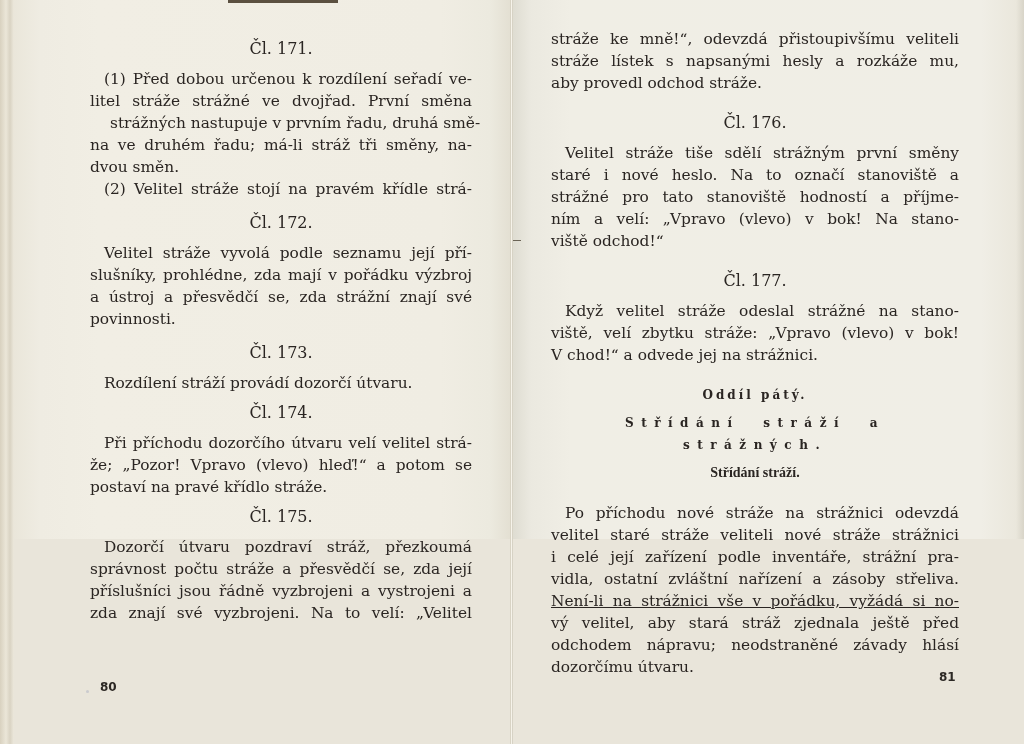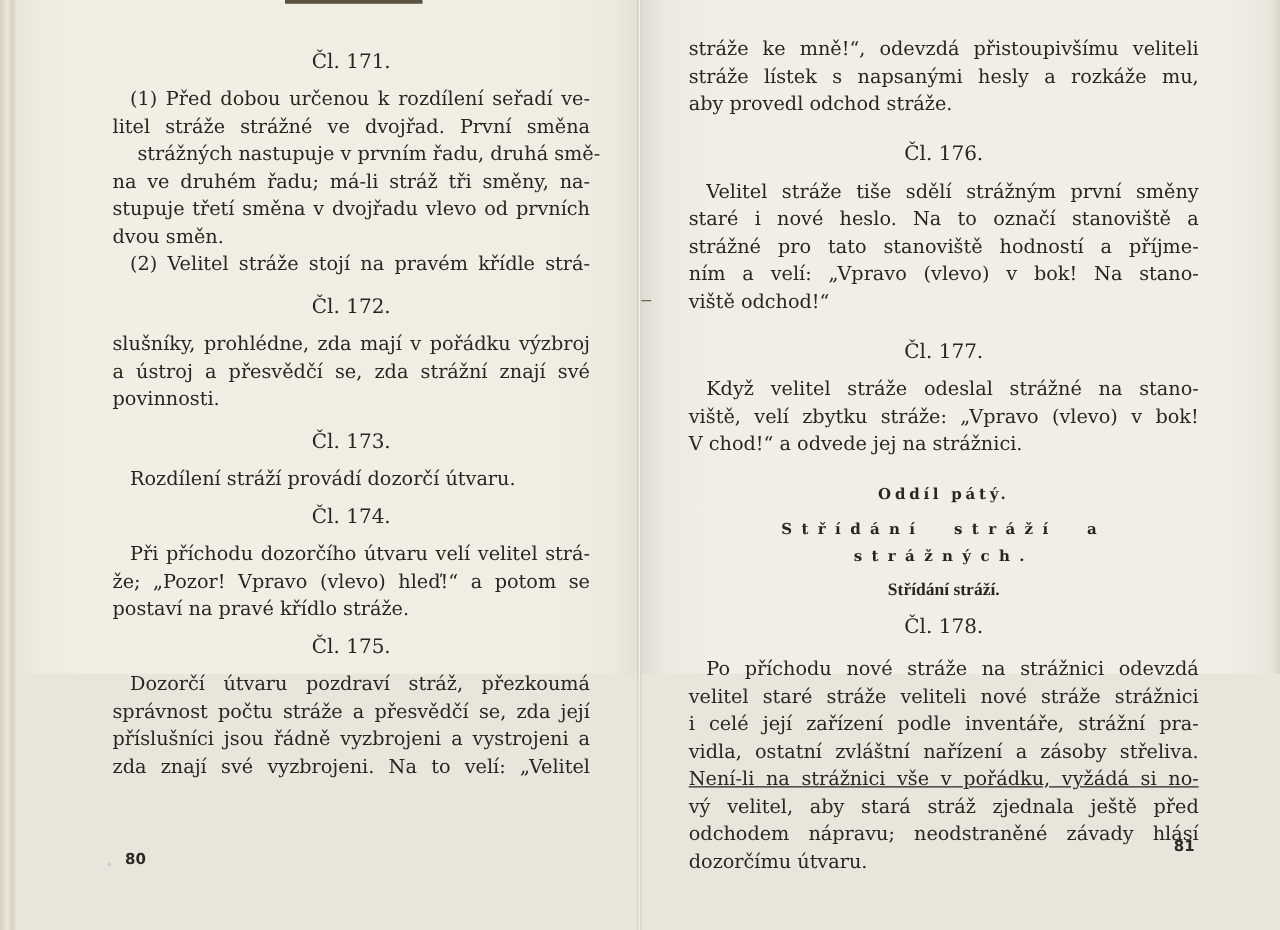--- a/index.html
+++ b/index.html
@@ -124,30 +124,30 @@
     <div class="top-bar l"></div>
 
     <div class="column">
       <p class="article">Čl. 171.</p>
       <div class="gap-s"></div>
       <div class="para-lines">
         <div class="ln ind" style="white-space: nowrap;"><span>(1) Před dobou určenou k rozdílení seřadí ve-</span></div>
         <div class="ln" style="white-space: nowrap;"><span>litel stráže strážné ve dvojřad.  První směna</span></div>
         <div class="ln" style="white-space: nowrap; margin-left: 20px;"><span>strážných nastupuje v prvním řadu, druhá smě-</span></div>
         <div class="ln" style="white-space: nowrap;"><span>na ve druhém řadu; má-li stráž tři směny, na-</span></div>
-        <div class="ln" style="white-space: nowrap;"><span>stupuje třetí směna v dvojřadu vlevo od prvních</span></div>
         <div class="ln last"><span>dvou směn.</span></div>
       </div>
       <div class="para-lines">
         <div class="ln ind" style="white-space: nowrap;"><span>(2) Velitel stráže stojí na pravém křídle strá-</span></div>
       </div>
       <div class="gap-m"></div>
       <p class="article">Čl. 172.</p>
       <div class="gap-s"></div>
       <div class="para-lines">
+        <div class="ln ind" style="white-space: nowrap;"><span>Velitel stráže vyvolá podle seznamu její pří-</span></div>
         <div class="ln" style="white-space: nowrap;"><span>slušníky, prohlédne, zda mají v pořádku výzbroj</span></div>
         <div class="ln" style="white-space: nowrap;"><span>a ústroj a přesvědčí se, zda strážní znají své</span></div>
         <div class="ln last"><span>povinnosti.</span></div>
       </div>
       <div class="gap-m"></div>
       <p class="article">Čl. 173.</p>
       <div class="gap-s"></div>
       <div class="para-lines">
         <div class="ln ind last"><span>Rozdílení stráží provádí dozorčí útvaru.</span></div>
       </div>
@@ -204,21 +204,20 @@
         <div class="ln" style="white-space: nowrap;"><span>viště, velí zbytku stráže: „Vpravo (vlevo) v bok!</span></div>
         <div class="ln last"><span>V chod!“ a odvede jej na strážnici.</span></div>
       </div>
       <div class="gap-l"></div>
       <p class="section-title spaced-1">Oddíl pátý.</p>
       <div style="height:6px"></div>
       <p class="section-title spaced-2">Střídání stráží a strážných.</p>
       <div style="height:6px"></div>
       <p class="subsection">Střídání stráží.</p>
       <div style="height:6px"></div>
-      <p class="article">Čl. 178.</p>
       <div class="gap-m"></div>
       <div class="para-lines">
         <div class="ln ind" style="white-space: nowrap;"><span>Po příchodu nové stráže na strážnici  odevzdá</span></div>
         <div class="ln" style="white-space: nowrap;"><span>velitel staré stráže veliteli nové stráže strážnici</span></div>
         <div class="ln" style="white-space: nowrap;"><span>i celé její zařízení podle inventáře, strážní pra-</span></div>
         <div class="ln" style="white-space: nowrap;"><span>vidla, ostatní zvláštní nařízení a zásoby střeliva.</span></div>
         <div class="ln" style="white-space: nowrap; text-decoration: underline;"><span>Není-li na strážnici vše v pořádku, vyžádá si no-</span></div>
         <div class="ln" style="white-space: nowrap;"><span>vý velitel, aby stará stráž zjednala ještě před</span></div>
         <div class="ln" style="white-space: nowrap;"><span>odchodem nápravu; neodstraněné závady hlásí</span></div>
         <div class="ln last"><span>dozorčímu útvaru.</span></div>

